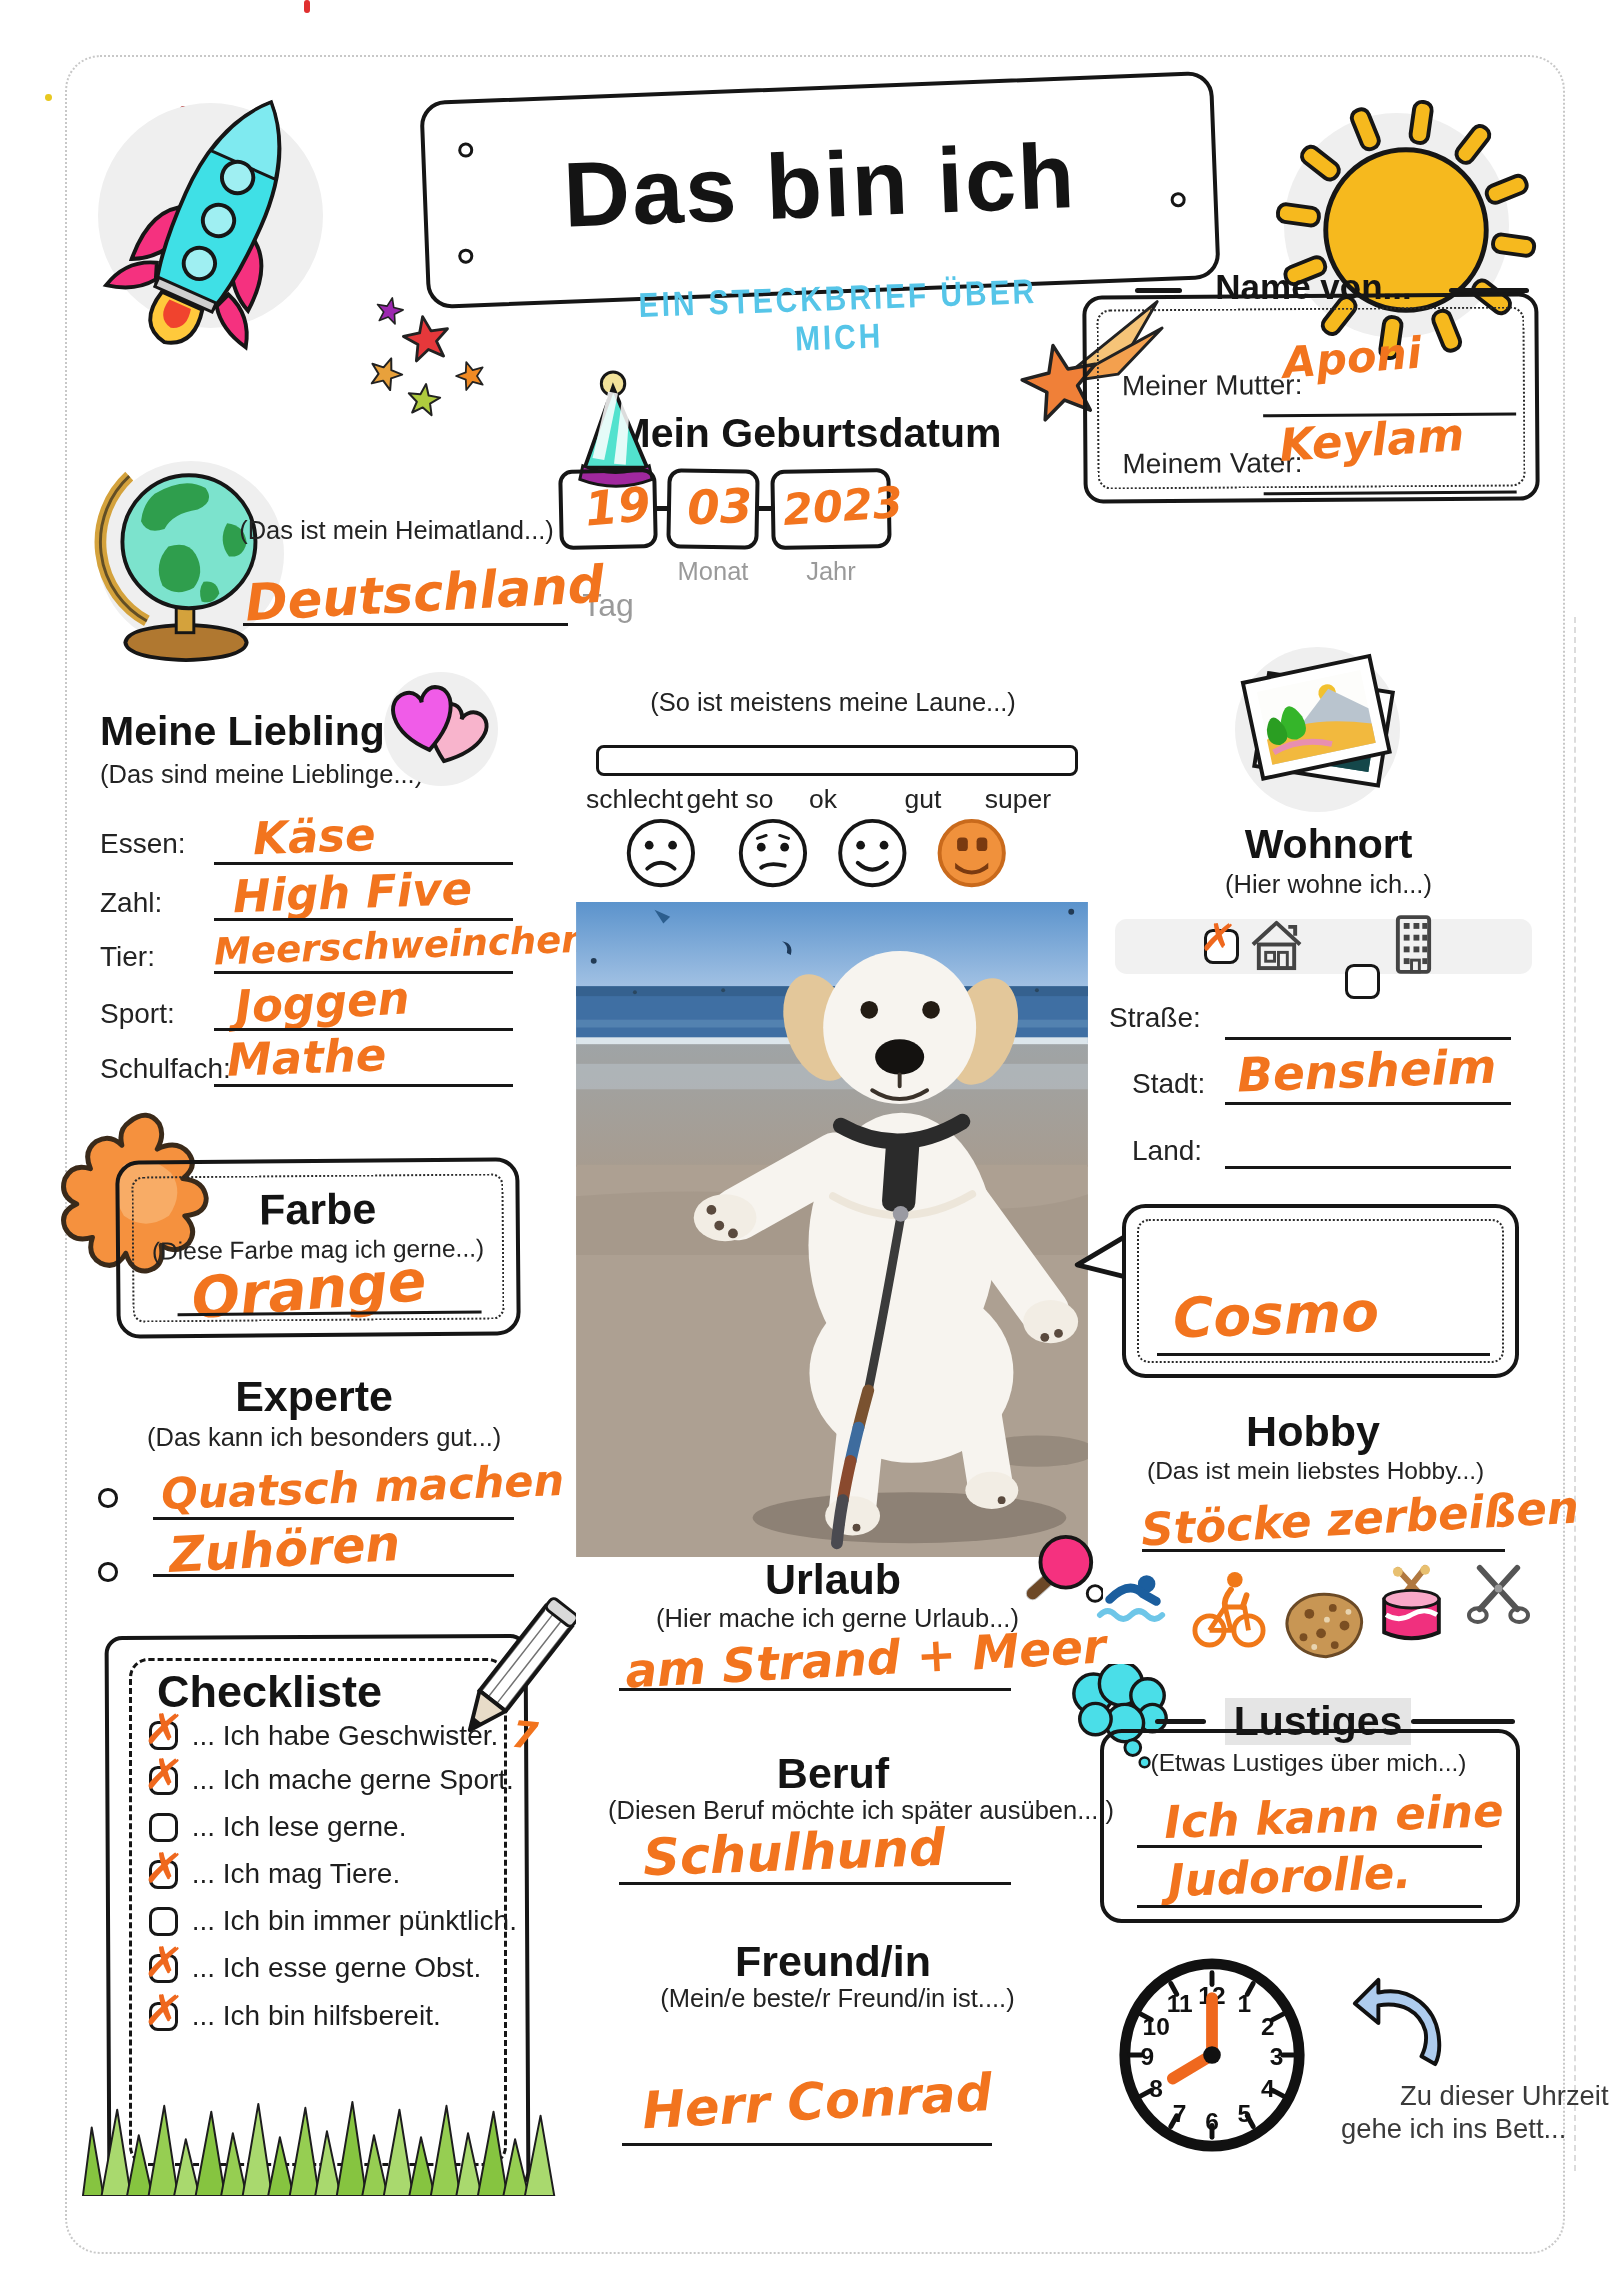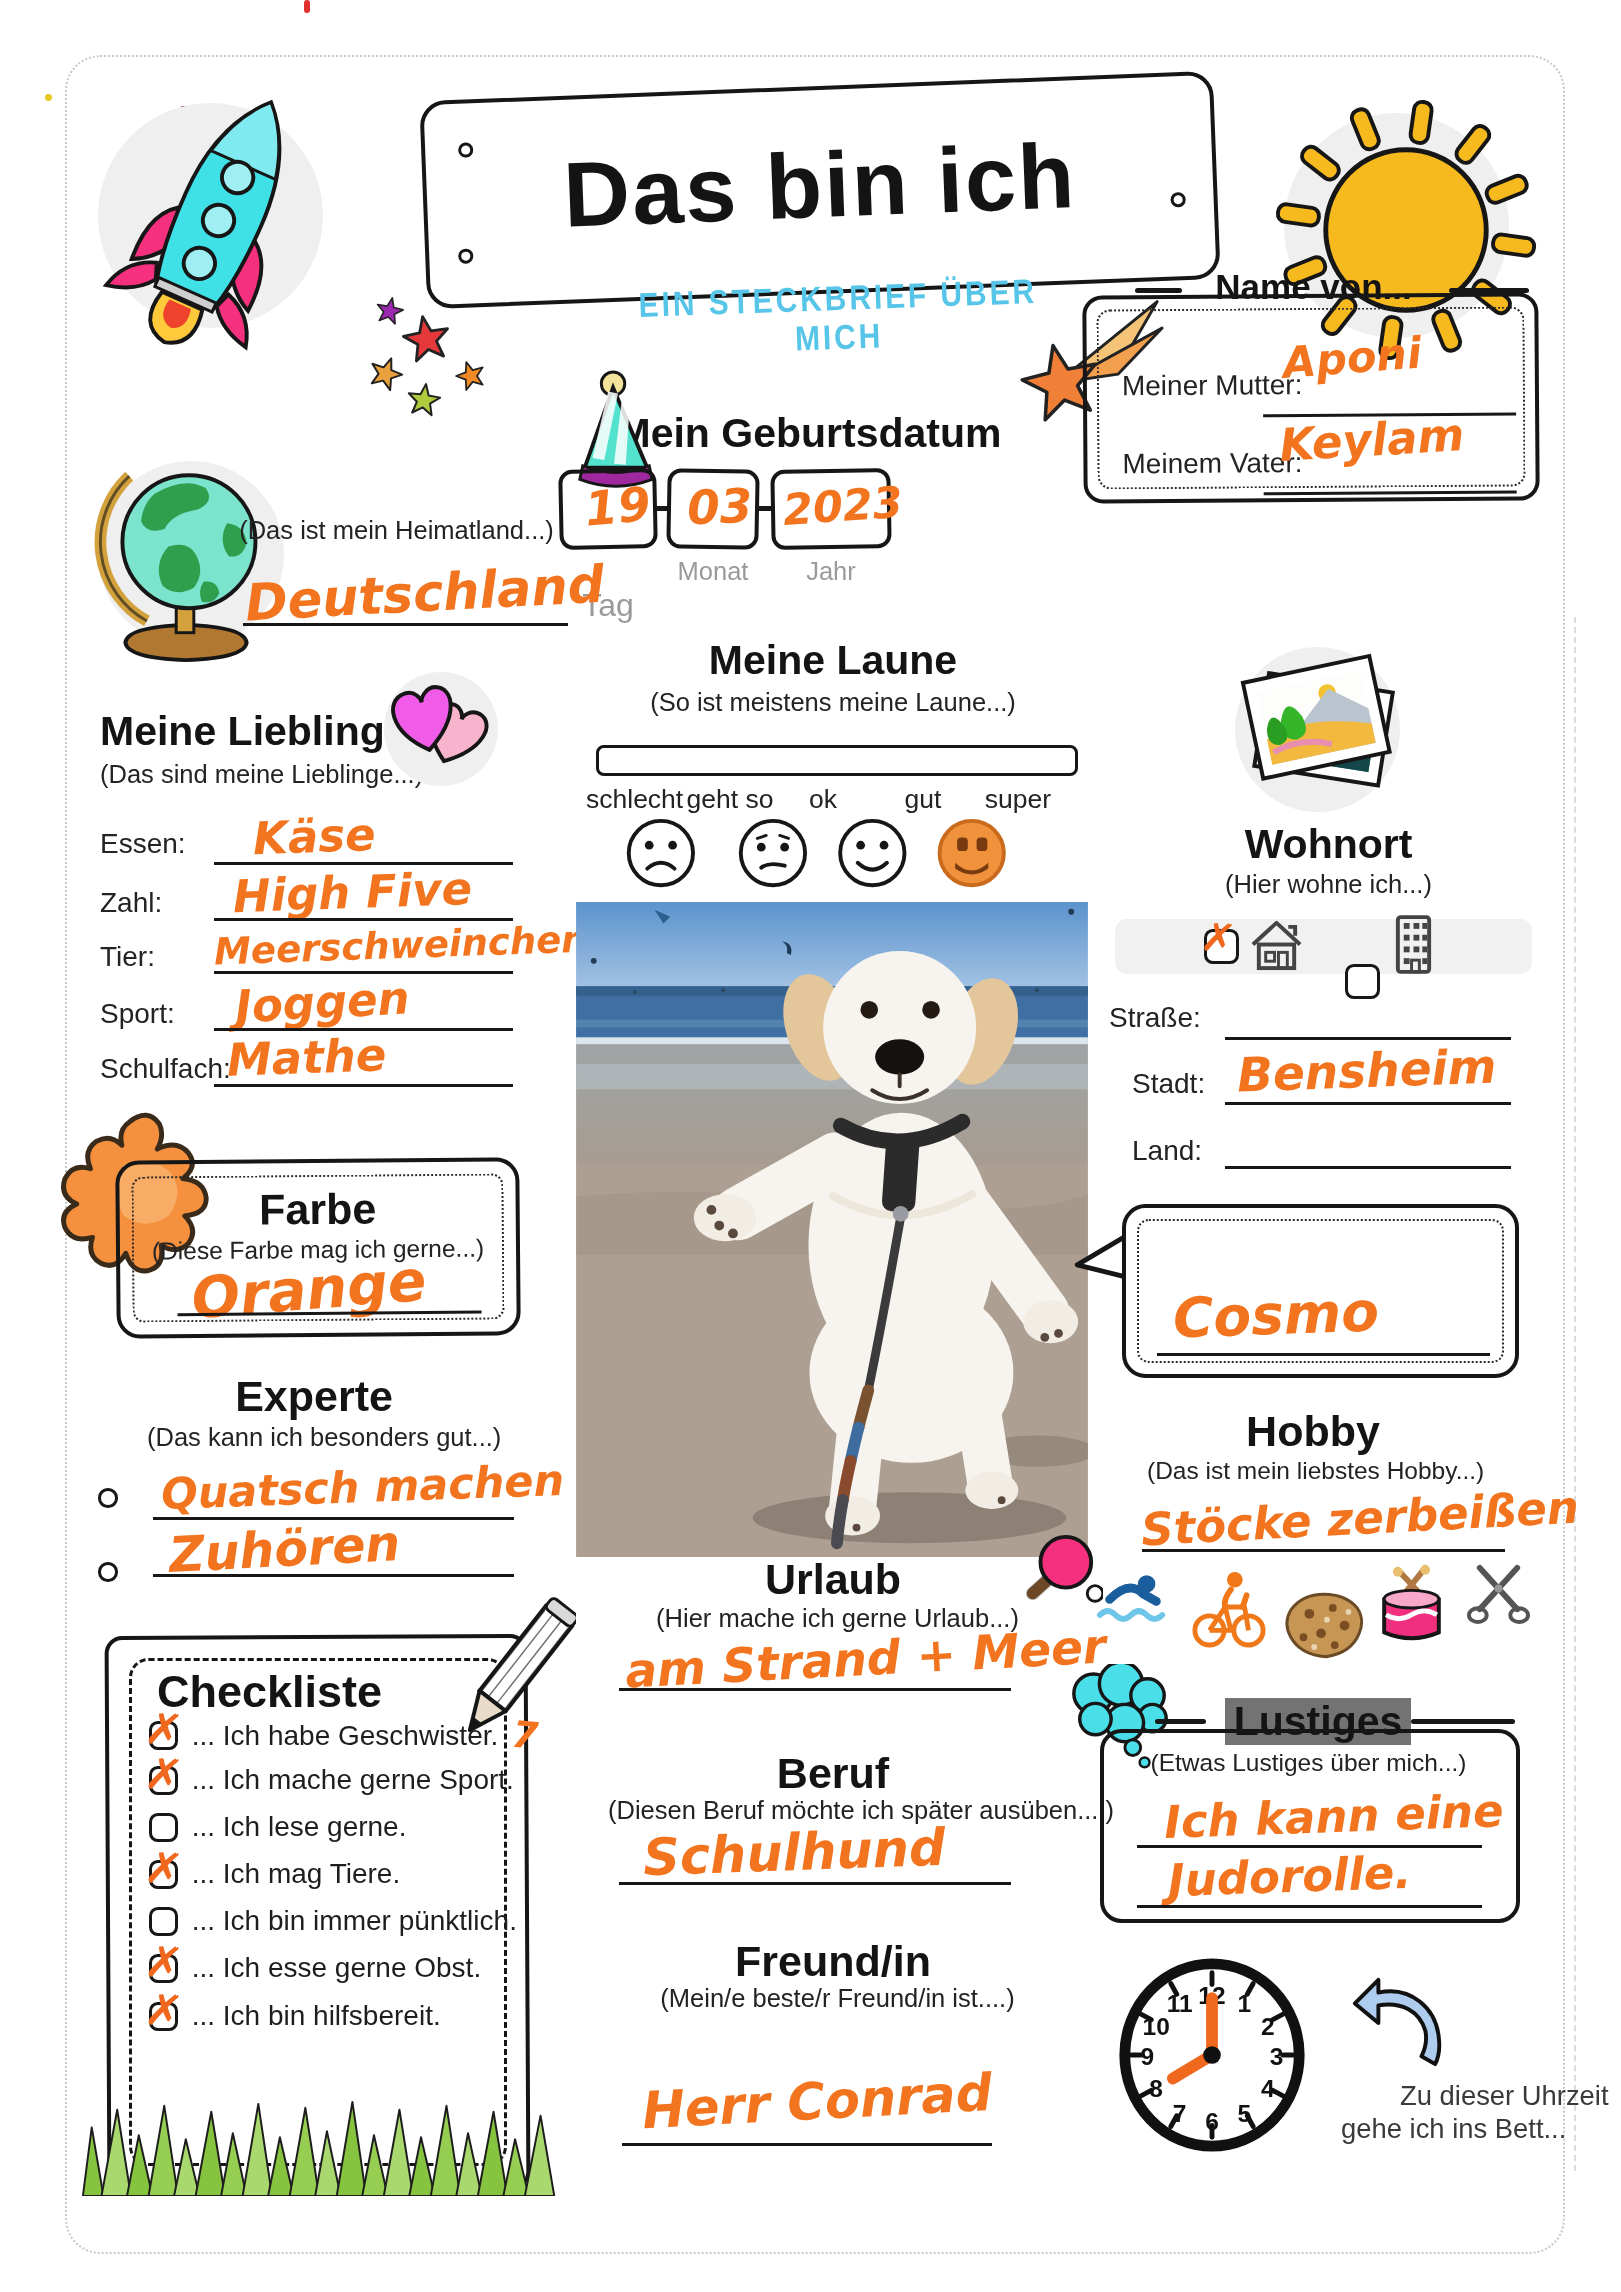--- a/index.html
+++ b/index.html
@@ -172,21 +172,20 @@
   <div class="abs sub" style="left:100px;top:941px;font-size:28px">Tier:</div>
   <div class="abs hw" style="left:214px;top:927px;font-size:37px;transform:rotate(-2deg)">Meerschweinchen</div>
   <div class="abs fline" style="left:214px;top:971px;width:299px"></div>
   <div class="abs sub" style="left:100px;top:998px;font-size:28px">Sport:</div>
   <div class="abs hw" style="left:235px;top:980px;font-size:45px;transform:rotate(-3deg)">Joggen</div>
   <div class="abs fline" style="left:214px;top:1028px;width:299px"></div>
   <div class="abs sub" style="left:100px;top:1053px;font-size:28px">Schulfach:</div>
   <div class="abs hw" style="left:227px;top:1035px;font-size:45px;transform:rotate(-2deg)">Mathe</div>
   <div class="abs fline" style="left:214px;top:1084px;width:299px"></div>
 
-  <div class="abs h ctr" style="left:637px;top:637px;width:392px;font-size:41px">Meine Laune</div>
   <div class="abs sub ctr" style="left:637px;top:688px;width:392px;font-size:25.5px">(So ist meistens meine Laune...)</div>
   <div class="abs" style="left:596px;top:745px;width:482px;height:31px;border:3.9px solid #161616;border-radius:7.8px"></div>
   <div class="abs sub ctr" style="left:586px;top:784px;width:88px;font-size:26.5px">schlecht</div>
   <div class="abs sub ctr" style="left:686px;top:784px;width:88px;font-size:26.5px">geht so</div>
   <div class="abs sub ctr" style="left:779px;top:784px;width:88px;font-size:26.5px">ok</div>
   <div class="abs sub ctr" style="left:879px;top:784px;width:88px;font-size:26.5px">gut</div>
   <div class="abs sub ctr" style="left:974px;top:784px;width:88px;font-size:26.5px">super</div>
   <svg class="abs" style="left:603px;top:816px" width="412" height="76" viewBox="0 0 420 78">
     <g>
       <circle cx="58" cy="38" r="33" fill="#fff" stroke="#161616" stroke-width="4"></circle>
@@ -535,21 +534,21 @@
         <circle cx="58" cy="20" r="22"></circle>
         <circle cx="85" cy="32" r="17"></circle>
       <circle cx="90" cy="55" r="14"></circle>
         <circle cx="62" cy="60" r="19"></circle>
         <circle cx="32" cy="56" r="16"></circle>
     </g>
     <circle cx="70" cy="85" r="8" fill="#4ADEE8" stroke="#161616" stroke-width="3"></circle>
     <circle cx="82" cy="100" r="5" fill="#4ADEE8" stroke="#161616" stroke-width="2.5"></circle>
   </svg>
   <div class="abs bar" style="left:1155px;top:1719px;width:51px"></div>
-  <div class="abs h ctr" style="left:1225px;top:1698px;width:186px;font-size:41px;background:#737373">Lustiges</div>
+  <div class="abs h ctr" style="left:1225px;top:1698px;width:186px;font-size:41px;background:#e5e5e5">Lustiges</div>
   <div class="abs bar" style="left:1411px;top:1719px;width:104px"></div>
   <div class="abs" style="left:1100px;top:1729px;width:420px;height:194px;border:4.9px solid #161616;border-radius:21.6px"></div>
   <div class="abs sub ctr" style="left:1137px;top:1749px;width:343px;font-size:24.5px">(Etwas Lustiges über mich...)</div>
   <div class="abs hw" style="left:1164px;top:1794px;font-size:45px;transform:rotate(-2deg)">Ich kann eine</div>
   <div class="abs fline" style="left:1137px;top:1845px;width:345px"></div>
   <div class="abs hw" style="left:1168px;top:1854px;font-size:45px;transform:rotate(-2deg)">Judorolle.</div>
   <div class="abs fline" style="left:1137px;top:1905px;width:345px"></div>
 
   <svg class="abs" style="left:1114px;top:1957px" width="196" height="196" viewBox="0 0 200 200">
     <ellipse cx="100" cy="100" rx="89" ry="93" fill="#fff" stroke="#111" stroke-width="11"></ellipse>

